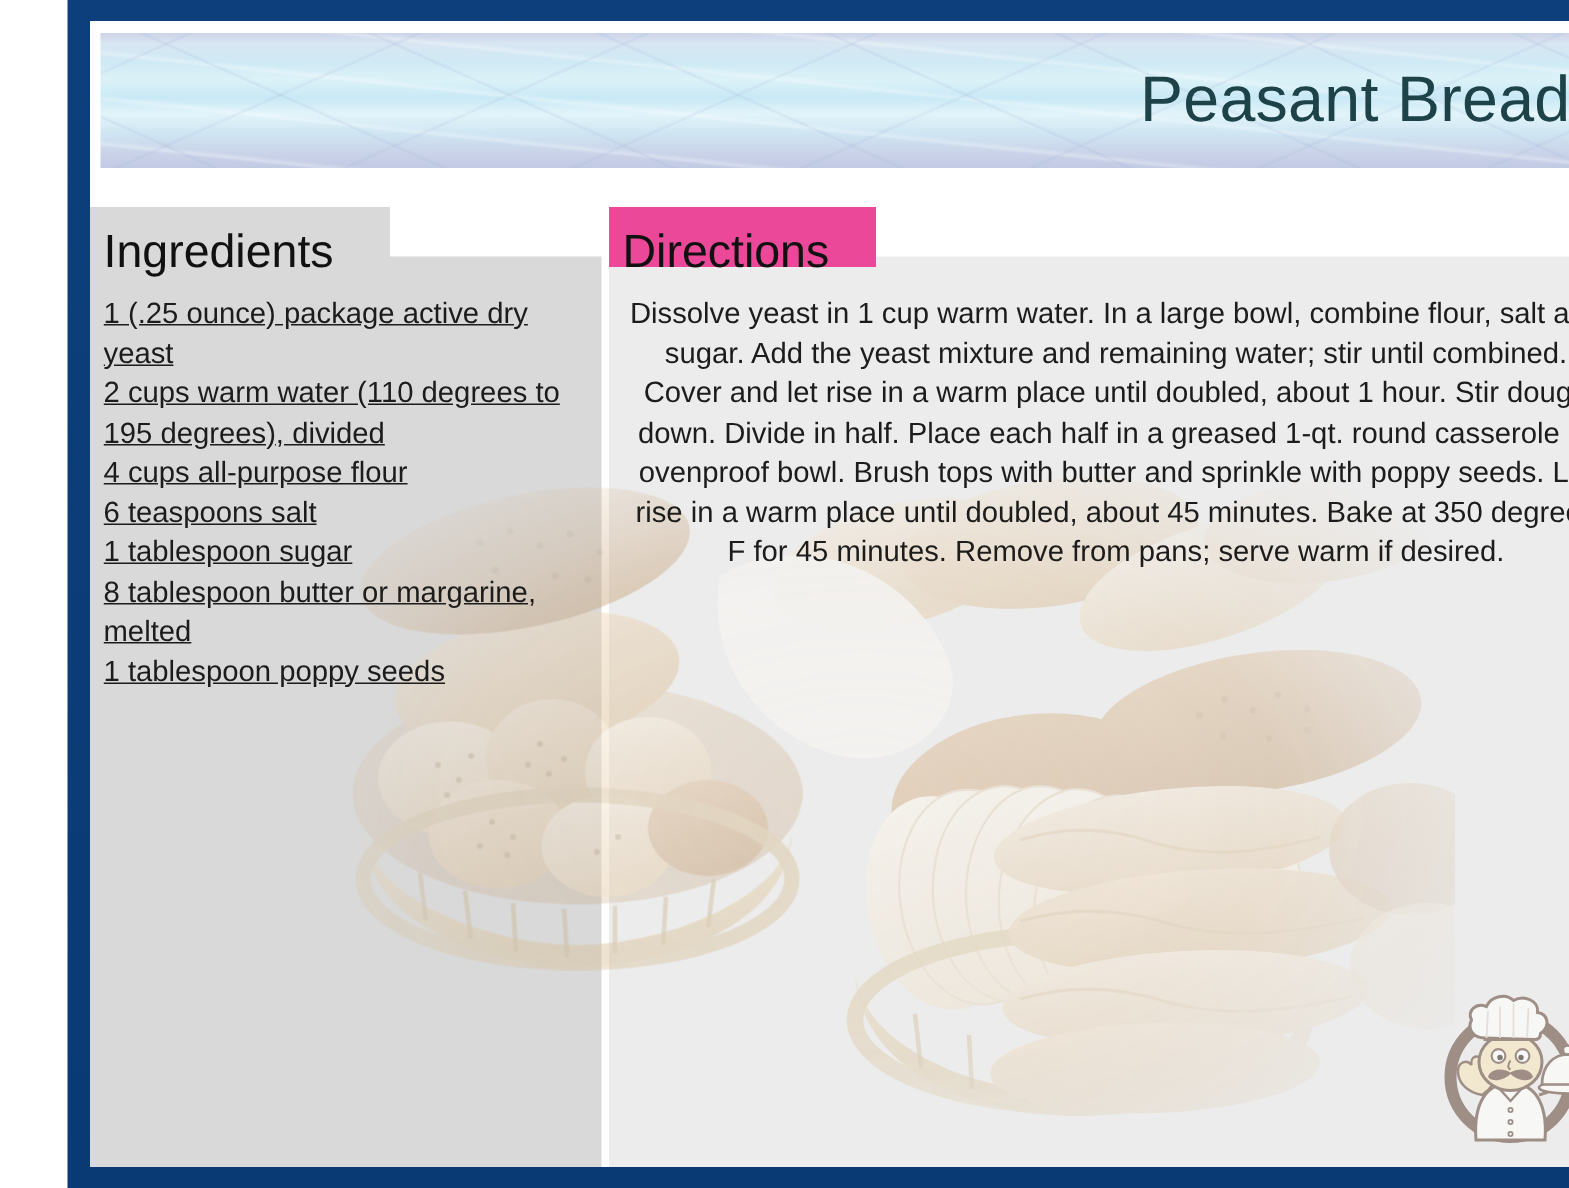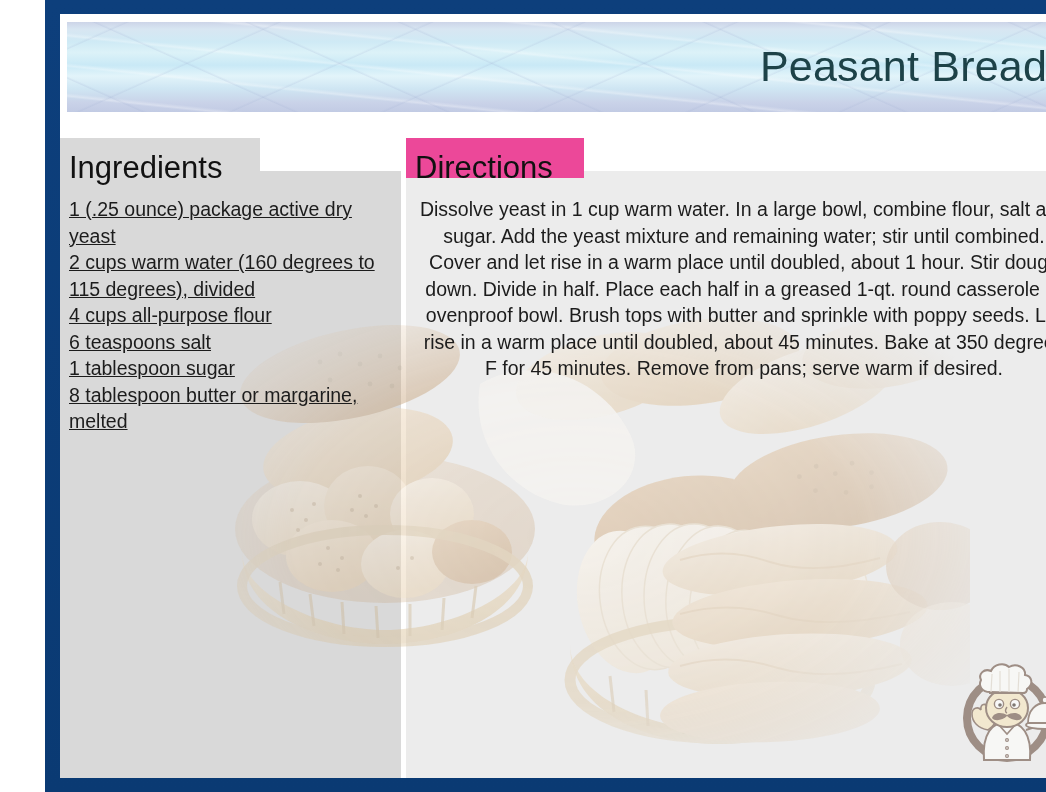--- a/index.html
+++ b/index.html
@@ -344,25 +344,26 @@
 
     <div class="tab tab-ing">
       <span class="tab-label">Ingredients</span>
     </div>
     <div class="tab tab-dir">
       <span class="tab-label">Directions</span>
     </div>
 
     <div class="ing-text">
       <div>1 (.25 ounce) package active dry yeast</div>
-      <div>2 cups warm water (160 degrees to 115 degrees), divided</div>
+      <div>2 cups warm water (110 degrees to 195 degrees), divided</div>
       <div>4 cups all-purpose flour</div>
       <div>6 teaspoons salt</div>
       <div>1 tablespoon sugar</div>
       <div>8 tablespoon butter or margarine, melted</div>
+      <div>1 tablespoon poppy seeds</div>
     </div>
 
     <div class="dir-text">Dissolve yeast in 1 cup warm water. In a large bowl, combine flour, salt and sugar. Add the yeast mixture and remaining water; stir until combined. Cover and let rise in a warm place until doubled, about 1 hour. Stir dough down. Divide in half. Place each half in a greased 1-qt. round casserole or ovenproof bowl. Brush tops with butter and sprinkle with poppy seeds. Let rise in a warm place until doubled, about 45 minutes. Bake at 350 degrees F for 45 minutes. Remove from pans; serve warm if desired.</div>
 
     <div class="chef-logo">
       <svg width="118" height="118" viewBox="0 0 118 118" xmlns="http://www.w3.org/2000/svg">
 
         <circle cx="59" cy="66" r="40" fill="none" stroke="#6e5446" stroke-width="8"></circle>
 
         <path d="M36 108 C34 82 44 70 59 70 C74 70 84 82 82 108 Z" fill="#fdfdfa" stroke="#6e5446" stroke-width="2"></path>

